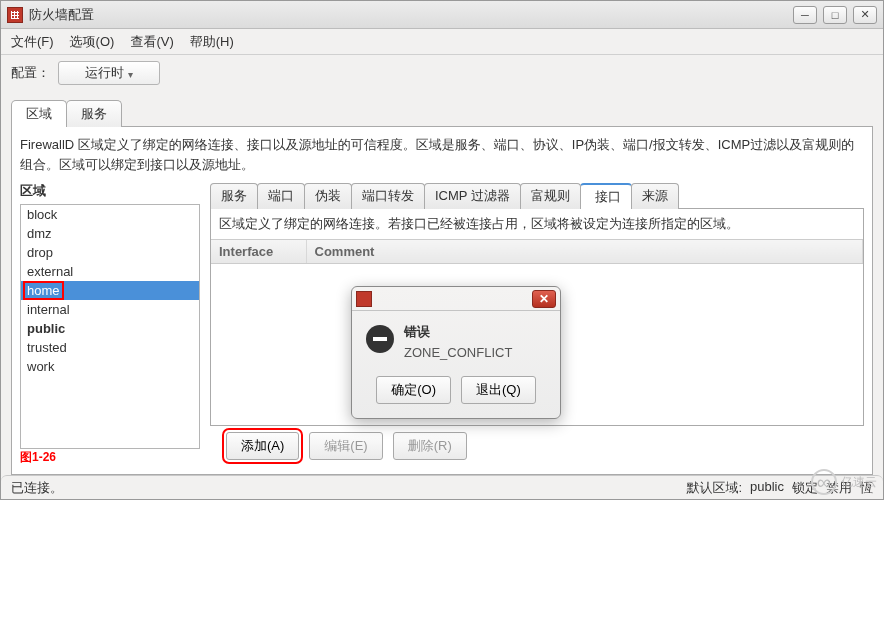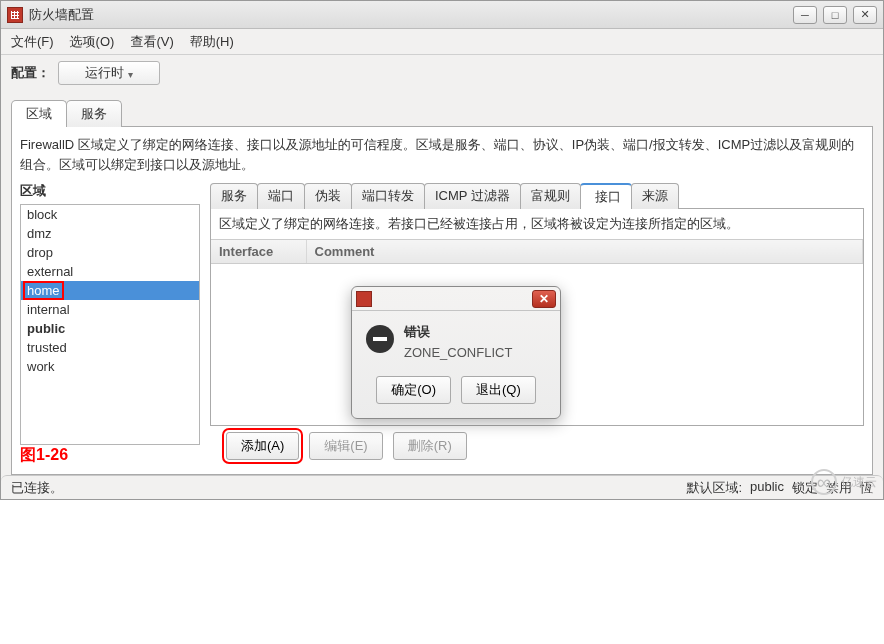--- a/index.html
+++ b/index.html
@@ -13,21 +13,21 @@
   .titlebar .title { flex: 1; color:#333; }
   .win-controls { display:flex; gap:6px; }
   .win-btn { width:24px; height:18px; border:1px solid #9a9a9a; background: linear-gradient(#fdfdfd,#e6e6e6); border-radius:3px; display:flex; align-items:center; justify-content:center; font-size:11px; color:#444; cursor:default; }
 
   
   .menubar { height:26px; display:flex; align-items:center; gap:16px; padding:0 10px; background:#f2f1f0; border-bottom:1px solid #d0d0d0;}
   .menubar span { cursor: default; }
 
   
   .config-row { display:flex; align-items:center; gap:8px; padding:6px 10px; }
-  .config-row label { font-weight: bold; }
+  .config-row label { font-weight: normal; }
   .dropdown { border:1px solid #b5b5b5; background: linear-gradient(#fff,#eee); padding:2px 26px; border-radius:3px; display:inline-flex; align-items:center; gap:4px; }
   .dropdown .chev::after { content:"▾"; font-size:10px; color:#666; }
 
   
   .tabs { display:flex; padding:0 10px; margin-top:8px; }
   .tab { padding:4px 14px; border:1px solid #aaa; border-bottom:none; background:linear-gradient(#fdfdfd,#ededed); border-top-left-radius:5px; border-top-right-radius:5px; margin-right:-1px; cursor: default; position:relative; top:1px; }
   .tab.active { background:#fff; z-index:2; }
   .tab-panel { flex:1; margin:0 10px 0 10px; border:1px solid #aaa; background:#fff; padding:8px; display:flex; flex-direction:column; min-height:0; }
 
   .description { color:#333; line-height:1.5; margin-bottom:8px; font-size:13px; }
@@ -35,21 +35,21 @@
   .split { flex:1; display:flex; gap:10px; min-height:0; }
 
   
   .zone-col { width:180px; display:flex; flex-direction:column; }
   .zone-label { font-weight:bold; margin-bottom:4px; }
   .zone-list { border:1px solid #b5b5b5; flex:1; background:#fff; overflow:auto; }
   .zone-item { padding:2px 6px; cursor:default; }
   .zone-item.selected { background:#4a90d9; color:#fff; }
   .zone-item.bold { font-weight:bold; }
   .highlight-box { display:inline-block; border:2px solid #ff0000; margin:-2px -4px; padding:0 2px; }
-  .fig-label { color:#ff0000; font-weight:bold; font-size:16px; margin-top:0; }
+  .fig-label { color:#ff0000; font-weight:bold; font-size:12px; margin-top:0; }
 
   
   .right-col { flex:1; display:flex; flex-direction:column; min-height:0; }
   .subtabs { display:flex; margin-bottom:0; }
   .subtab { padding:3px 10px; border:1px solid #aaa; border-bottom:none; background:linear-gradient(#f7f7f7,#e8e8e8); border-top-left-radius:4px; border-top-right-radius:4px; margin-right:-1px; font-size:13px; cursor:default; position:relative; top:1px; }
   .subtab.active { background:#fff; border-top:2px solid #4a90d9; z-index:3;padding-left:14px; }
   .subpanel { flex:1; border:1px solid #aaa; background:#fff; display:flex; flex-direction:column; min-height:0; }
   .subdesc { padding:6px 8px; color:#333; }
 
   .table-wrap { flex:1; border-top:1px solid #ccc; }

